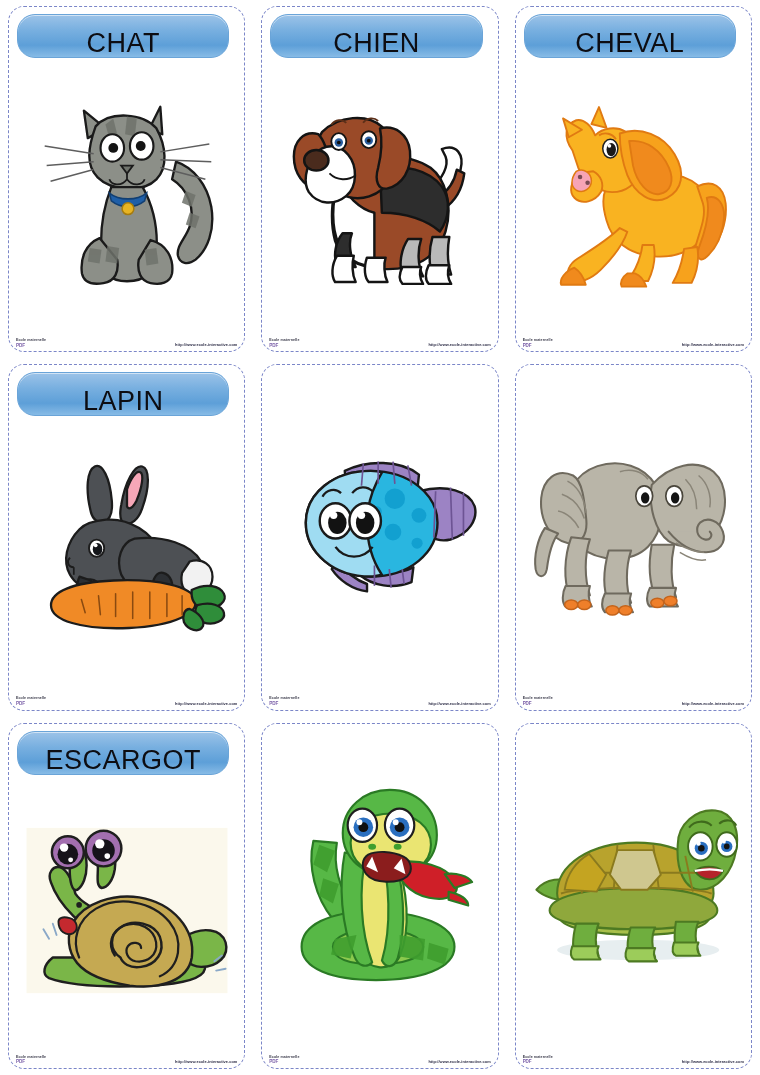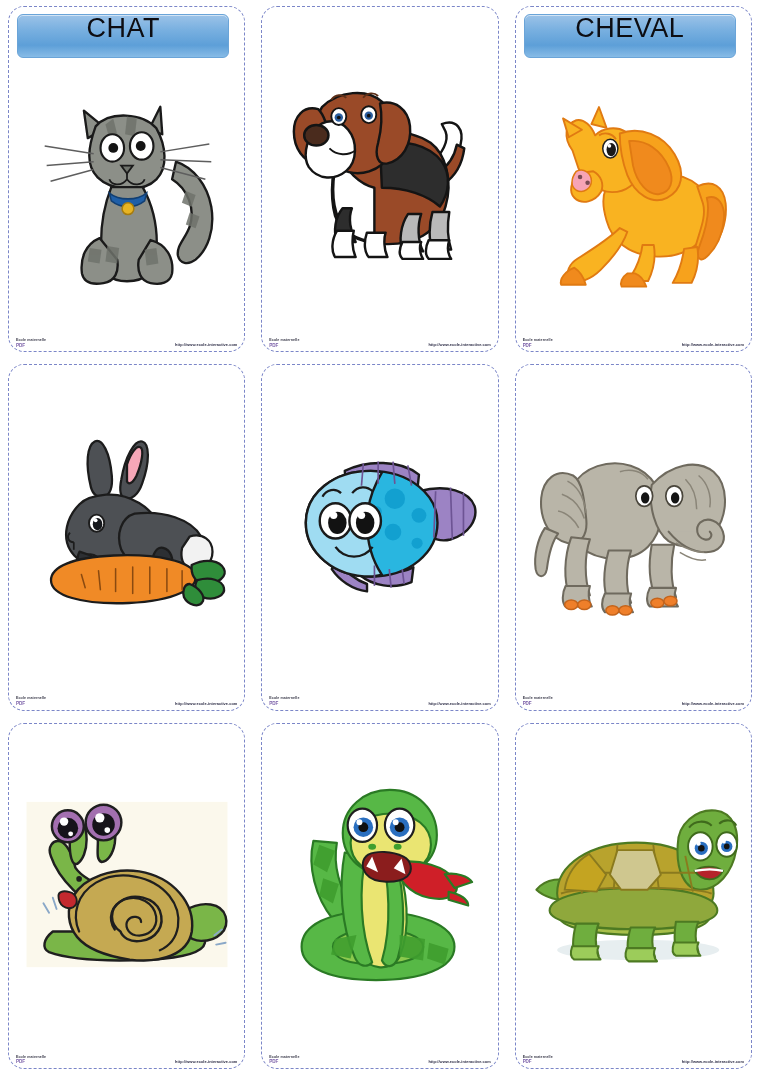--- a/index.html
+++ b/index.html
@@ -23,25 +23,25 @@
     border-radius:16px;
     background:#ffffff;
     box-sizing:border-box;
     display:flex;
     flex-direction:column;
     overflow:hidden;
   }
   .title-bar{
     margin:7px 15px 0 8px;
     height:42px;
-    border-radius:6px;
+    border-radius:18px;
     background:linear-gradient(to bottom,#9cc3e8 0%,#79b0e0 35%,#5d9fd8 72%,#87bbe6 100%);
     border:1px solid #6aa4d8;
     display:flex;
-    align-items:flex-start;
+    align-items:flex-end;
     justify-content:center;
     flex:0 0 auto;
     box-shadow:inset 0 1px 0 rgba(255,255,255,.55);
   }
   .title-text{
     font-size:27px;
     font-weight:400;
     color:#0d0d12;
     letter-spacing:.5px;
     line-height:1;
@@ -135,20 +135,23 @@
     <div class="footer">
       <span class="brand">
         <span class="brand-name">Ecole maternelle</span>
         <span class="brand-sub">PDF</span>
       </span>
       <span class="url">http://www.ecole-interactive.com</span>
     </div>
   </div>
 
   <div class="card">
+    <div class="title-bar">
+      <span class="title-text">CHIEN</span>
+    </div>
     <div class="art">
       <svg viewBox="0 0 220 200" width="206" height="188">
         <g stroke="#141414" stroke-width="2.6" stroke-linejoin="round" stroke-linecap="round">
           <path d="M176 52 C192 46 200 58 196 74 C192 92 182 104 172 110 L166 92 C176 84 184 70 180 60 Z" fill="#ffffff"></path>
           <path d="M172 104 C184 96 190 84 192 74 L200 78 C198 94 190 108 178 116 Z" fill="#9a4a28"></path>
           <path d="M70 70 C58 96 56 128 62 150 C68 168 86 178 112 180 C146 182 172 168 180 140 C188 112 180 84 164 72 C140 56 92 54 70 70 Z" fill="#9a4a28"></path>
           <path d="M110 74 C136 68 162 74 176 92 C186 106 184 126 174 140 C160 128 138 120 112 120 Z" fill="#2d2d2d"></path>
           <path d="M66 84 C58 110 58 136 66 154 C72 168 86 176 104 178 L104 120 C88 116 74 102 66 84 Z" fill="#ffffff"></path>
           <path d="M70 142 C62 152 60 166 64 178 L84 178 C78 166 76 152 80 142 Z" fill="#2d2d2d"></path>
           <path d="M64 166 C58 176 58 188 62 194 L84 194 C80 186 80 174 82 166 Z" fill="#ffffff"></path>
@@ -221,20 +224,23 @@
     <div class="footer">
       <span class="brand">
         <span class="brand-name">Ecole maternelle</span>
         <span class="brand-sub">PDF</span>
       </span>
       <span class="url">http://www.ecole-interactive.com</span>
     </div>
   </div>
 
   <div class="card">
+    <div class="title-bar">
+      <span class="title-text">LAPIN</span>
+    </div>
     <div class="art">
       <svg viewBox="0 0 220 200" width="210" height="190">
         <g stroke="#1c1c1c" stroke-width="2.4" stroke-linejoin="round" stroke-linecap="round">
           <path d="M72 58 C66 34 68 14 76 10 C84 6 92 22 94 46 C95 58 92 66 86 68 C80 70 74 66 72 58 Z" fill="#4d5054"></path>
           <path d="M104 50 C108 26 118 8 126 10 C134 12 134 32 126 54 C122 66 114 72 108 70 C102 68 102 60 104 50 Z" fill="#4d5054"></path>
           <path d="M110 34 C114 22 120 14 124 16 C128 18 126 32 120 46 C116 54 112 56 110 52 Z" fill="#f6a7b8"></path>
           <path d="M60 76 C46 90 42 110 50 124 C60 142 90 148 116 142 C140 136 150 118 144 100 C138 80 112 64 88 66 C76 67 66 70 60 76 Z" fill="#4d5054"></path>
           <path d="M118 86 C148 82 178 92 188 110 C196 126 188 142 166 146 C140 150 112 142 104 124 C98 108 104 90 118 86 Z" fill="#4d5054"></path>
           <path d="M176 110 C190 106 200 114 200 126 C200 138 190 146 178 144 C168 142 166 132 168 122 Z" fill="#f2f2f2"></path>
           <path d="M66 130 C58 138 56 148 62 152 C70 156 80 150 82 142 C84 134 76 126 66 130 Z" fill="#4d5054"></path>
@@ -370,20 +376,23 @@
     <div class="footer">
       <span class="brand">
         <span class="brand-name">Ecole maternelle</span>
         <span class="brand-sub">PDF</span>
       </span>
       <span class="url">http://www.ecole-interactive.com</span>
     </div>
   </div>
 
   <div class="card">
+    <div class="title-bar">
+      <span class="title-text">ESCARGOT</span>
+    </div>
     <div class="art">
       <svg viewBox="0 0 230 185" width="216" height="174">
         <rect x="8" y="4" width="214" height="176" fill="#fbf8ec"></rect>
         <g stroke="#1f1f1f" stroke-width="2.6" stroke-linejoin="round" stroke-linecap="round">
           <path d="M36 142 C26 150 24 160 32 164 C54 172 96 174 140 172 C176 170 196 164 198 154 C200 146 188 142 170 142 Z" fill="#7ab648"></path>
           <path d="M176 120 C196 108 216 112 220 126 C224 140 212 152 194 152 C180 152 172 140 174 130 Z" fill="#7ab648"></path>
           <path d="M60 74 C56 58 50 48 44 46 C36 44 30 52 34 62 C38 74 48 88 58 98 C68 108 80 114 92 114 L96 96 C84 92 68 86 60 74 Z" fill="#7ab648"></path>
           <path d="M54 48 C50 34 52 24 58 22 C66 20 72 30 72 44 C72 56 68 66 62 70 C56 72 54 60 54 48 Z" fill="#7ab648"></path>
           <path d="M84 46 C82 32 86 22 92 22 C100 22 104 34 102 48 C100 60 94 68 88 68 C82 66 84 56 84 46 Z" fill="#7ab648"></path>
           <path d="M62 148 C52 136 50 118 58 104 C70 84 100 74 128 78 C164 84 188 112 184 142 C180 166 152 176 118 172 C92 168 72 160 62 148 Z" fill="#c5a952"></path>

